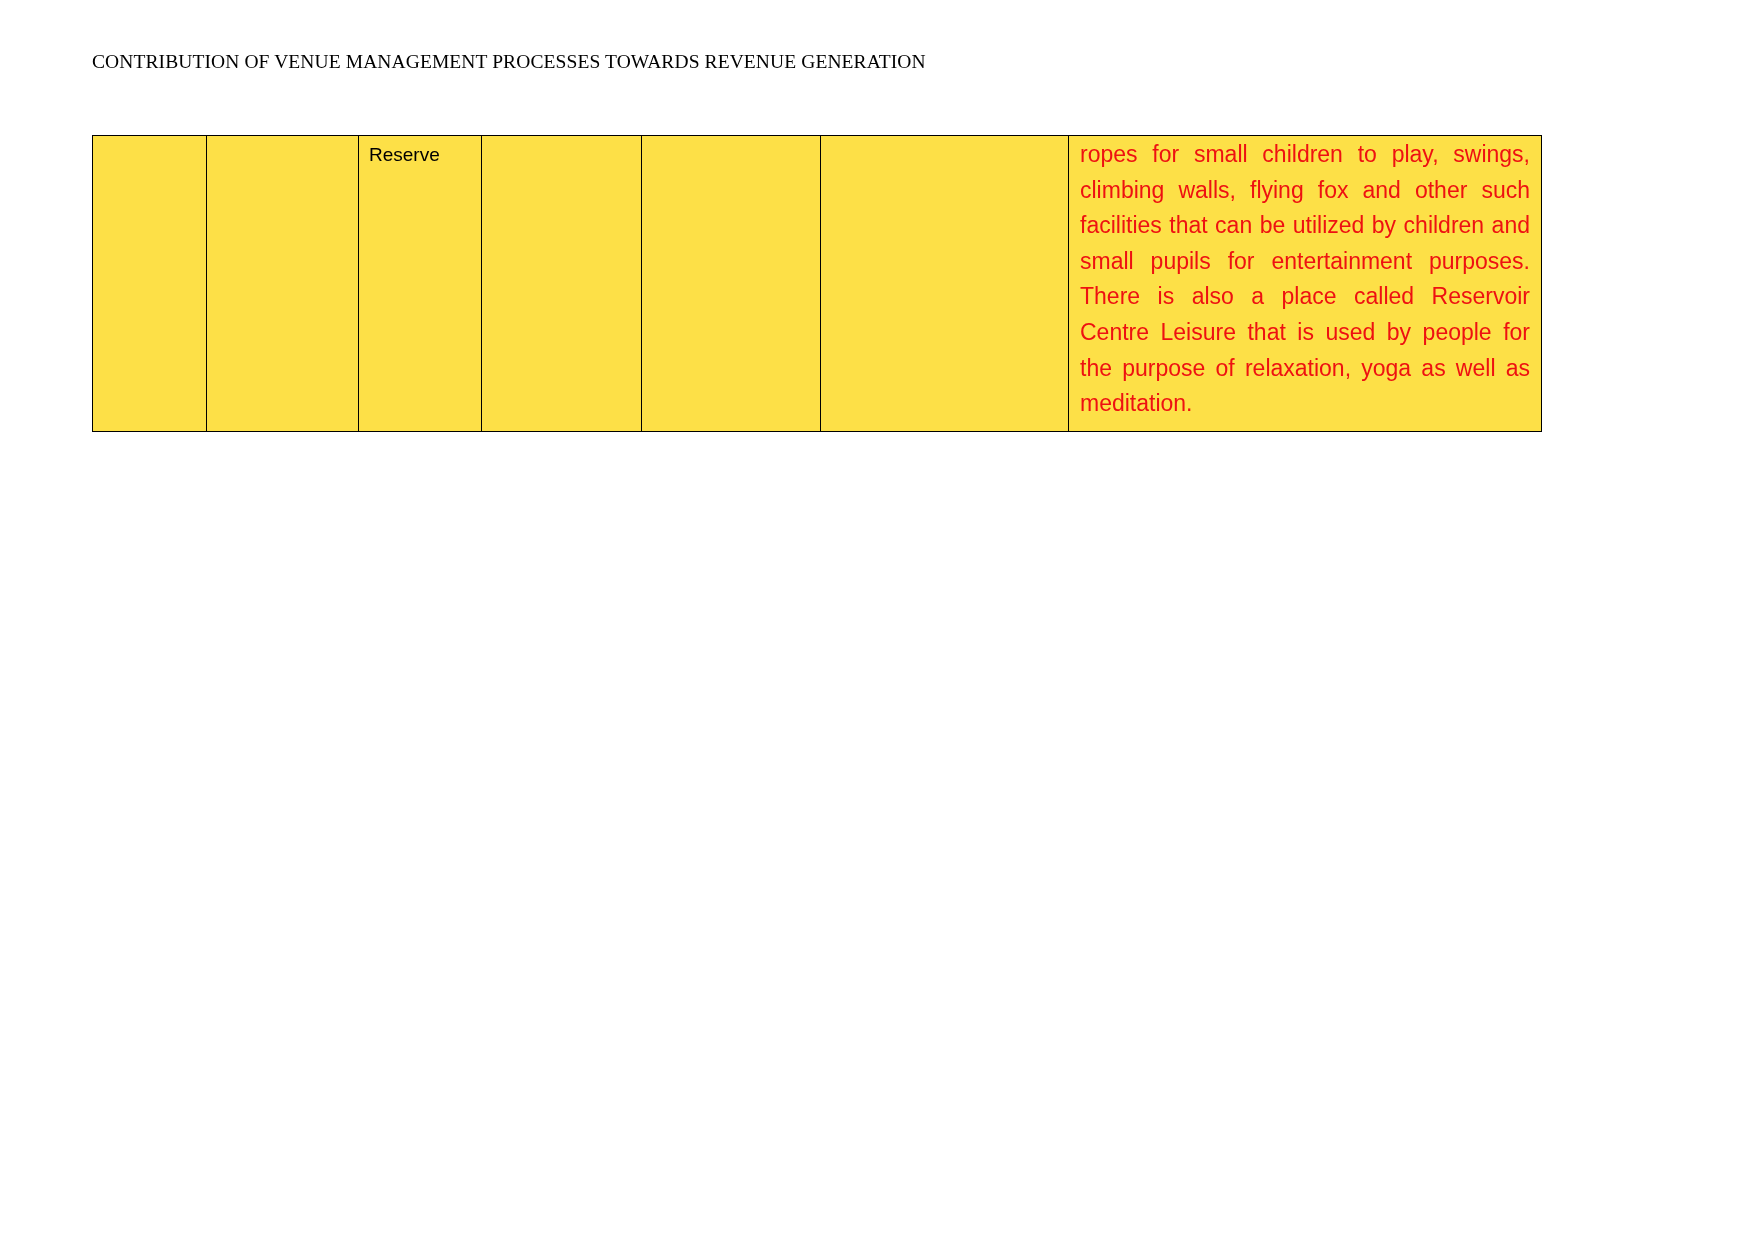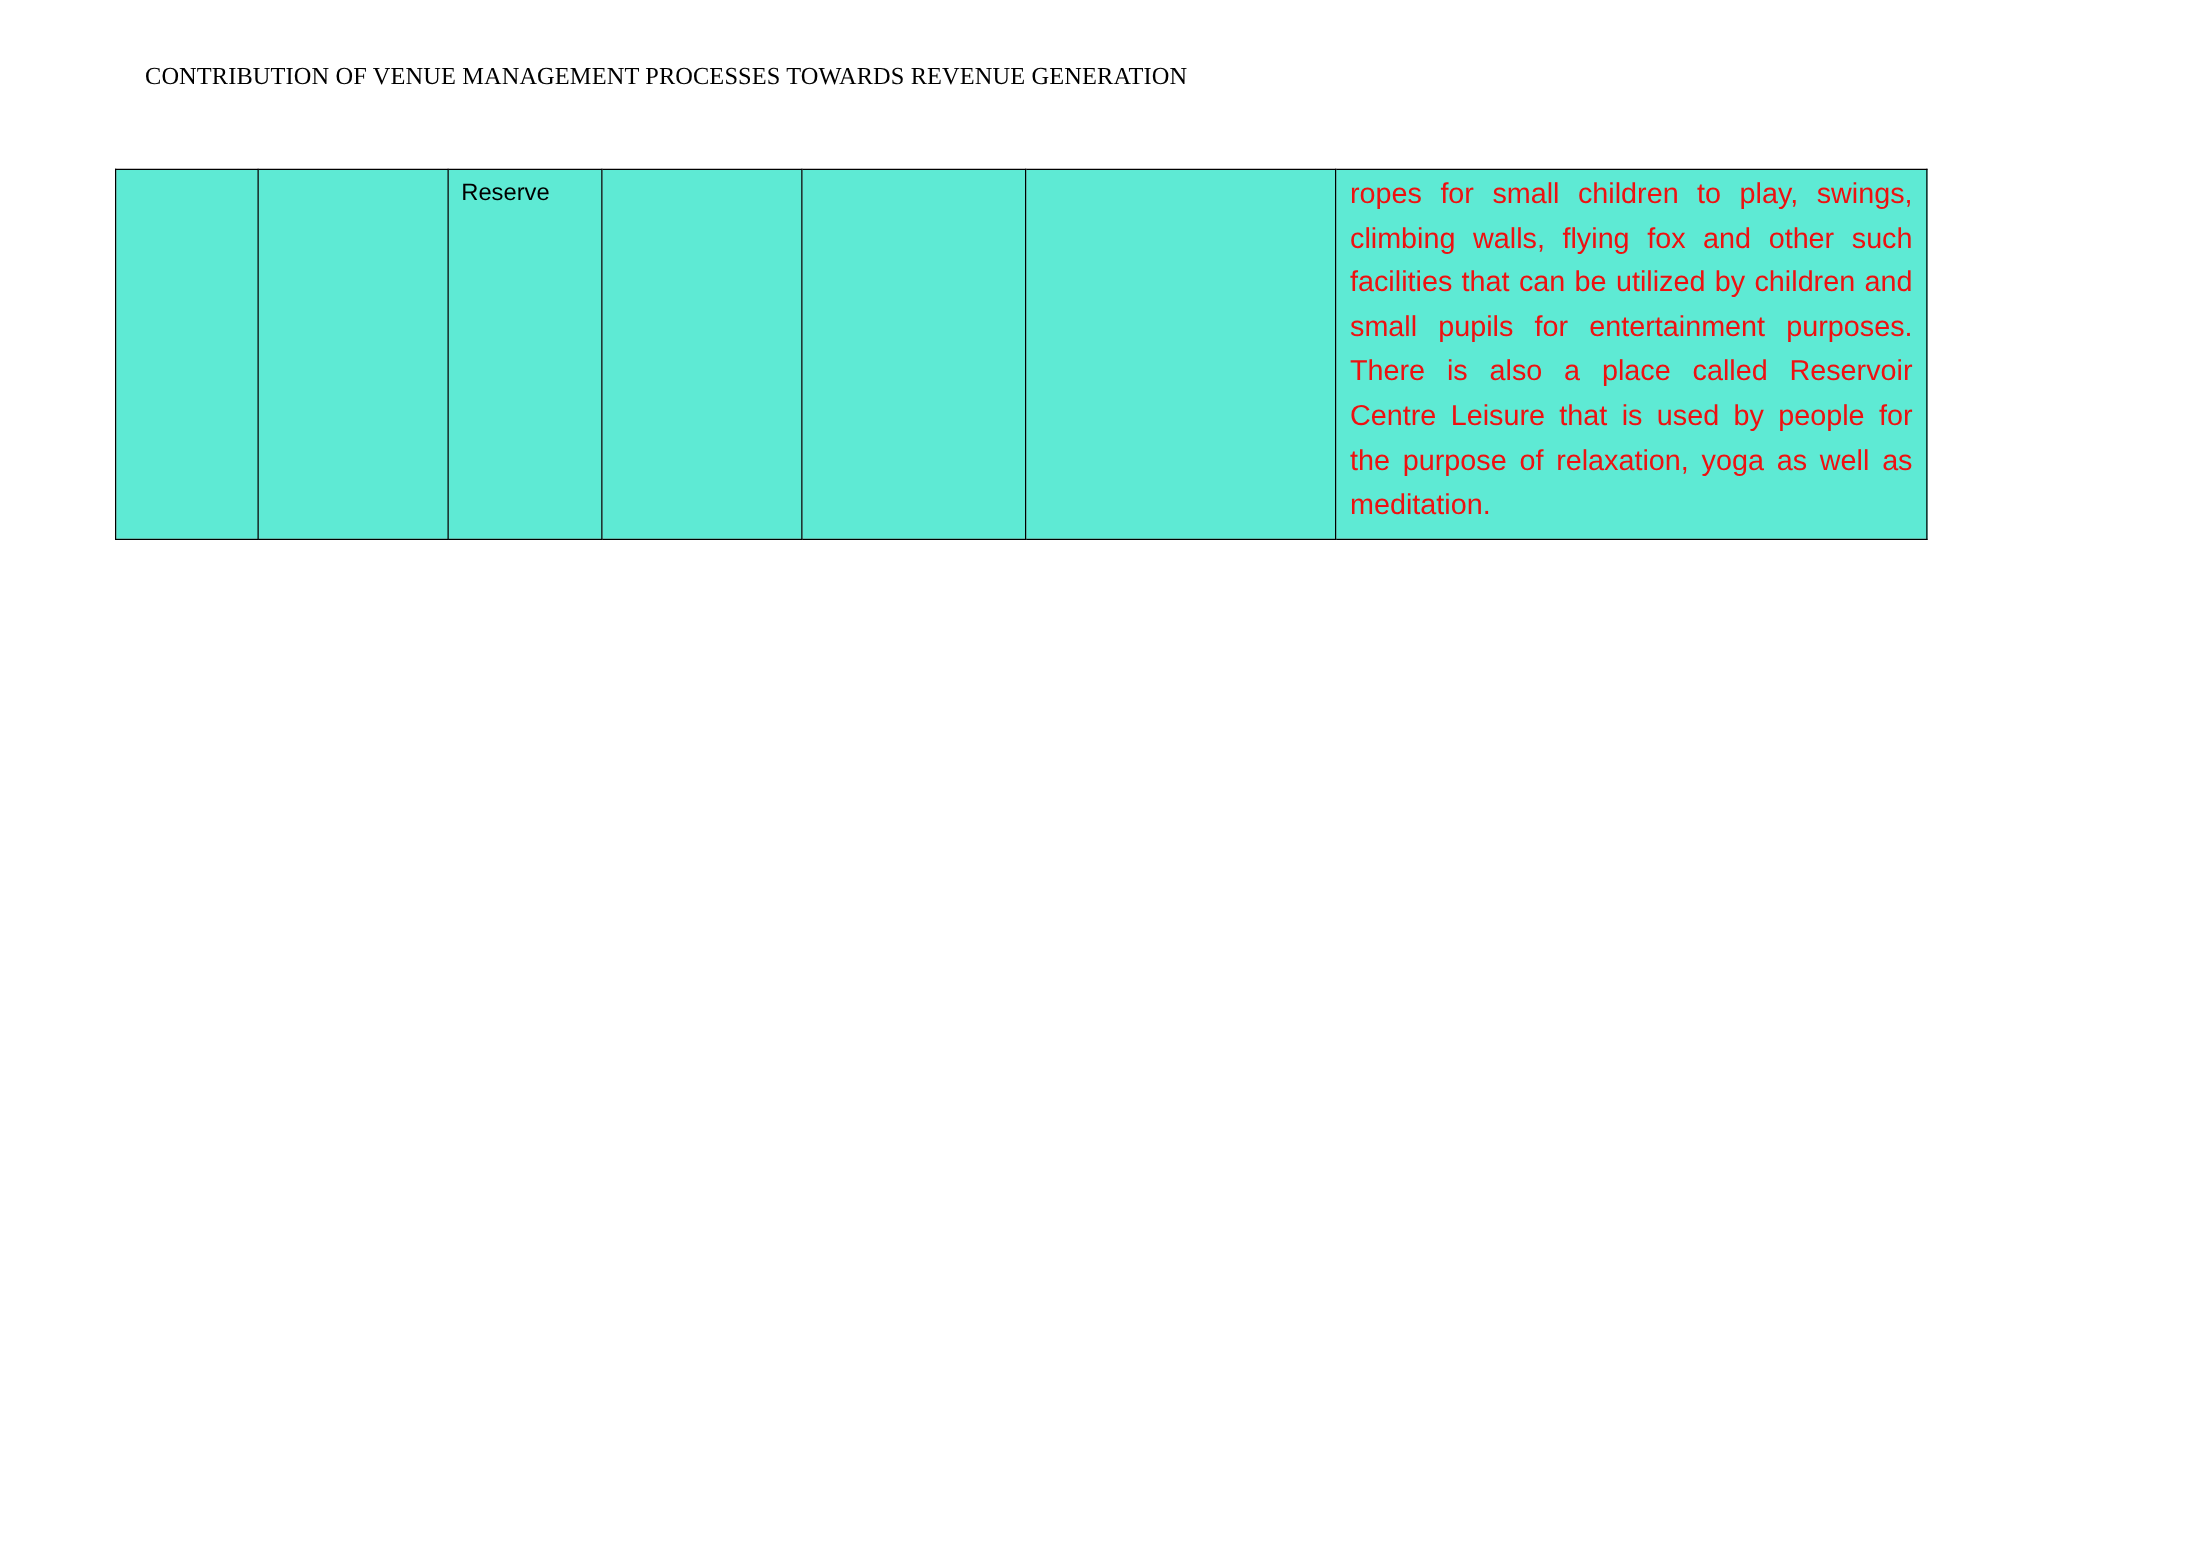--- a/index.html
+++ b/index.html
@@ -27,41 +27,40 @@
   .doc-header {
     position: absolute;
     left: 92px;
     top: 50px;
     font-family: "Liberation Serif", serif;
     font-size: 19.5px;
     line-height: 24px;
     letter-spacing: 0.1px;
     color: #000000;
     white-space: nowrap;
-    margin-left: 24px;
   }
 
   .table-wrap {
     position: absolute;
     left: 92px;
     top: 135px;
     width: 1442px;
   }
 
   table.doc-table {
     border-collapse: collapse;
     table-layout: fixed;
     width: 1442px;
   }
 
   table.doc-table td {
     border: 1px solid #000000;
     vertical-align: top;
     padding: 0;
-    background: #5eead4;
+    background: #fde047;
   }
 
   
   .c1 { width: 113px; }
   .c2 { width: 151px; }
   .c3 { width: 122px; }
   .c4 { width: 159px; }
   .c5 { width: 178px; }
   .c6 { width: 247px; }
   .c7 { width: 472px; }

